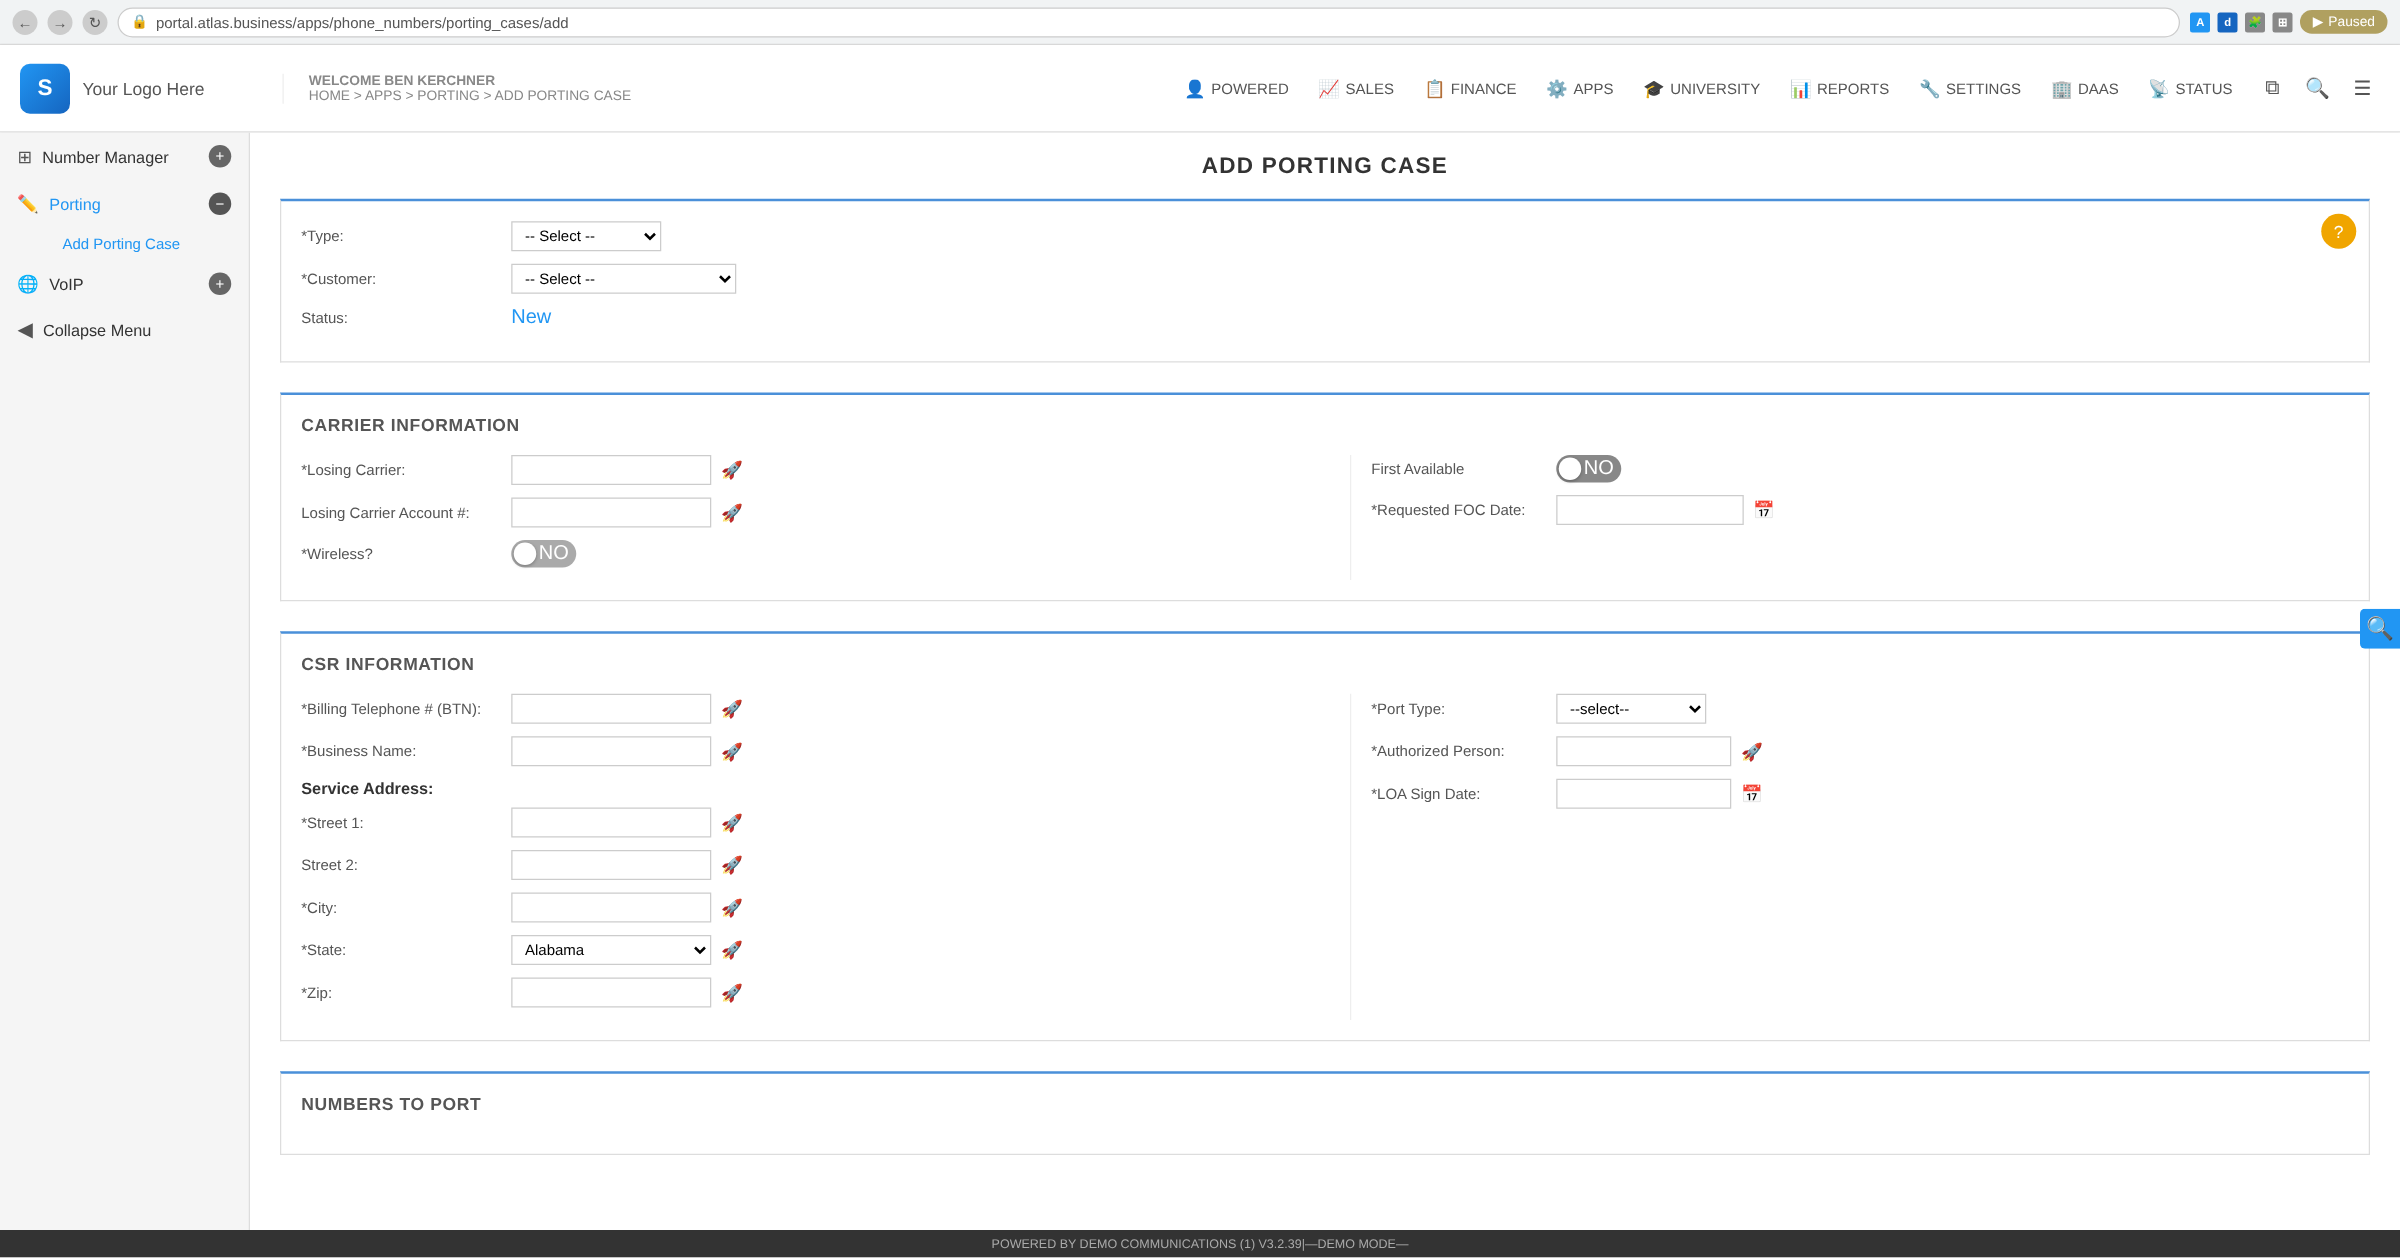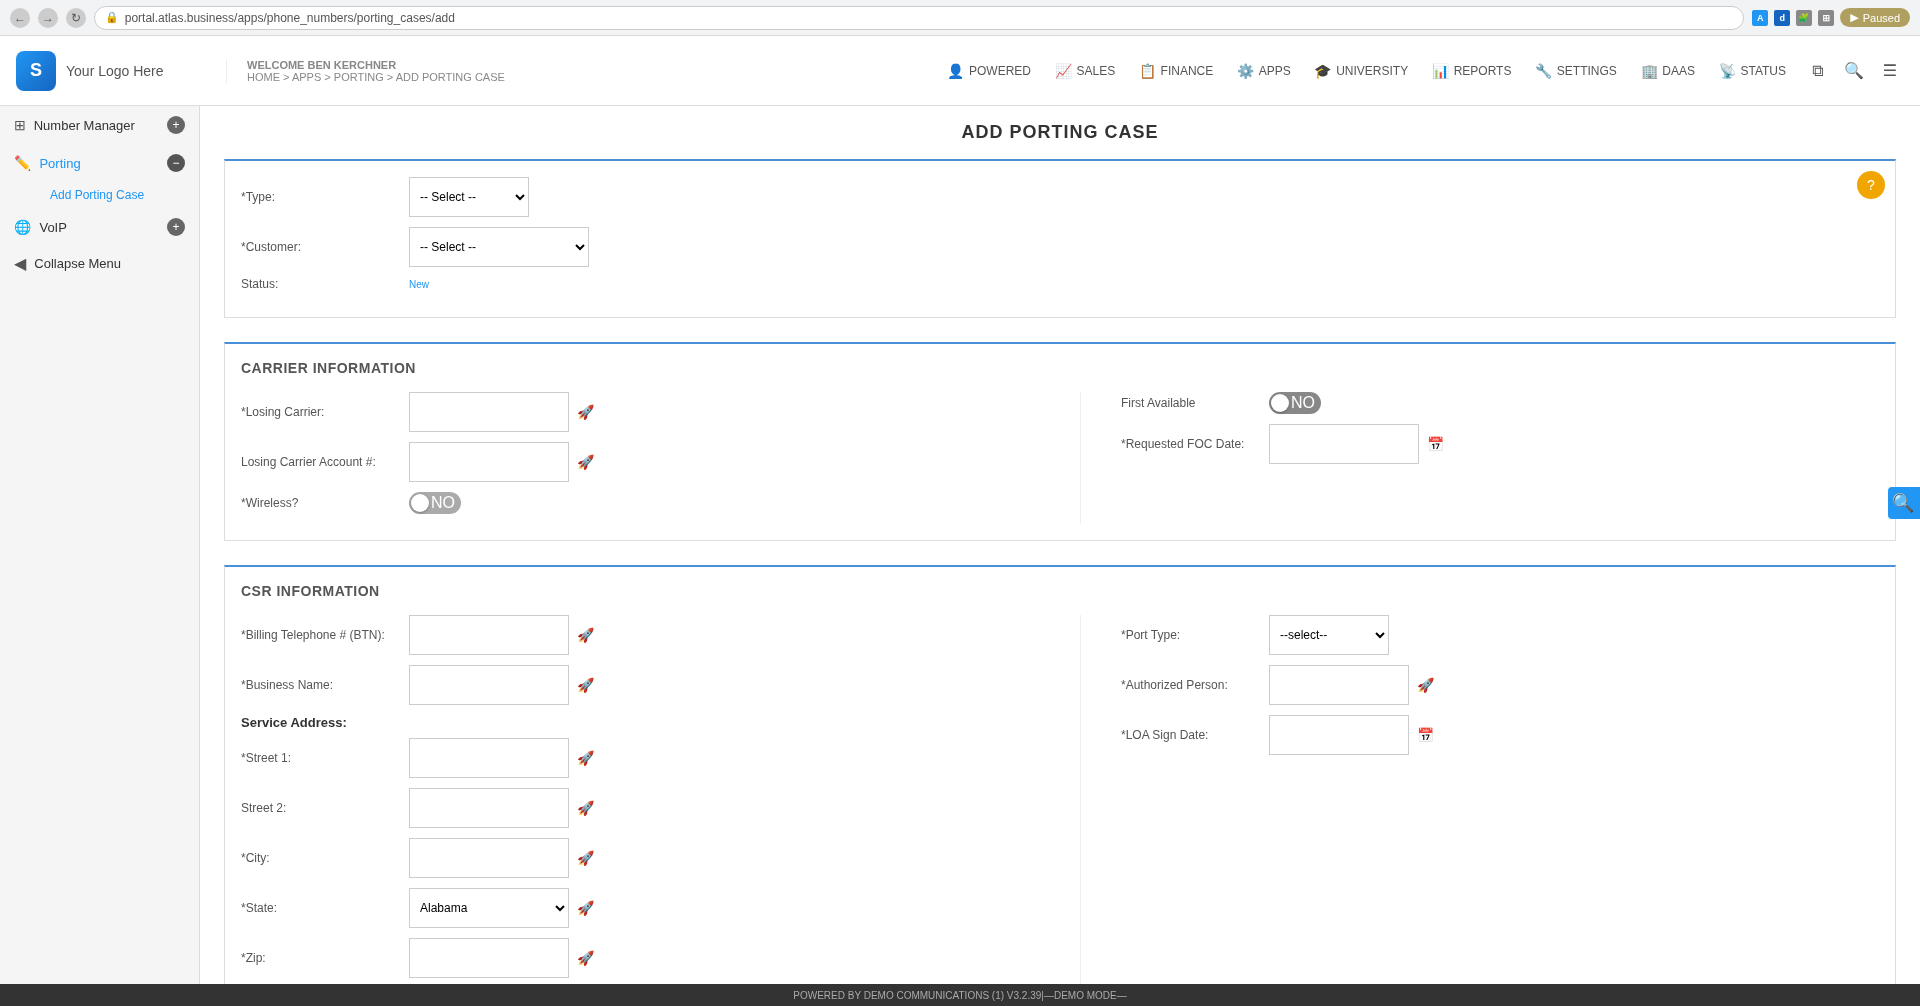--- a/index.html
+++ b/index.html
@@ -198,31 +198,31 @@
     .form-label {
       text-align: left;
       min-width: 160px;
       font-size: 12px;
       color: #555;
     }
     .form-control {
       border: 1px solid #ccc;
       padding: 3px 6px;
       font-size: 12px;
-      height: 40px;
+      height: 24px;
       outline: none;
     }
     select.form-control { background: white; }
     .form-icon {
       font-size: 14px; color: #888; cursor: pointer;
     }
 
     .form-grid { display: grid; grid-template-columns: 1fr 1fr; gap: 16px 40px; }
     .form-left {}
-    .form-right { padding-left: 40px; border-left: 1px solid #eee; }
+    .form-right { padding-left: 16px; border-left: 1px solid #eee; }
     .toggle-switch {
       width: 52px; height: 22px;
       border-radius: 11px;
       background: #888;
       position: relative;
       cursor: pointer;
       display: flex; align-items: center;
     }
     .toggle-switch.off { background: #aaa; }
     .toggle-label-no {
@@ -234,21 +234,21 @@
     .toggle-thumb {
       width: 18px; height: 18px;
       border-radius: 50%;
       background: white;
       position: absolute;
       left: 2px;
       box-shadow: 0 1px 3px rgba(0,0,0,0.3);
     }
 
     
-    .status-new { color: #2196F3; font-size: 10px; }
+    .status-new { color: #2196F3; font-size: 16px; }
 
     
     .bottom-bar {
       background: #4a4a4a;
       height: 36px;
       display: flex;
       align-items: center;
       justify-content: center;
       color: white;
       font-size: 14px;

